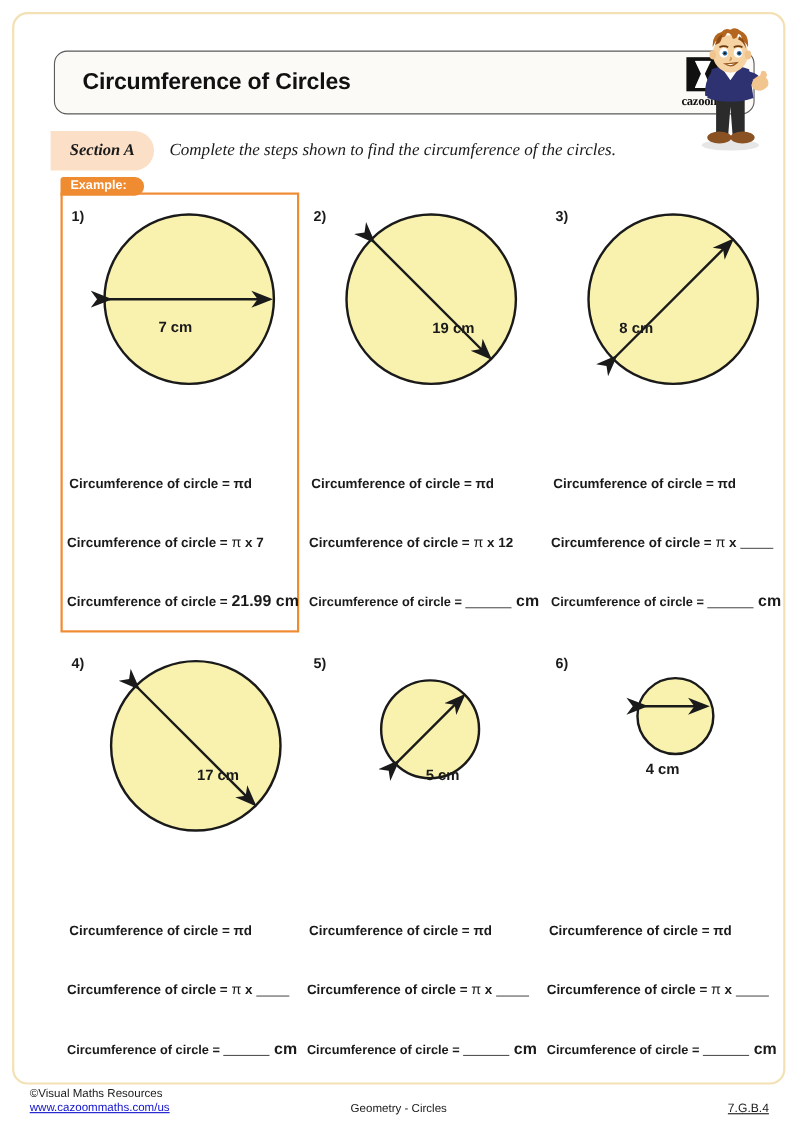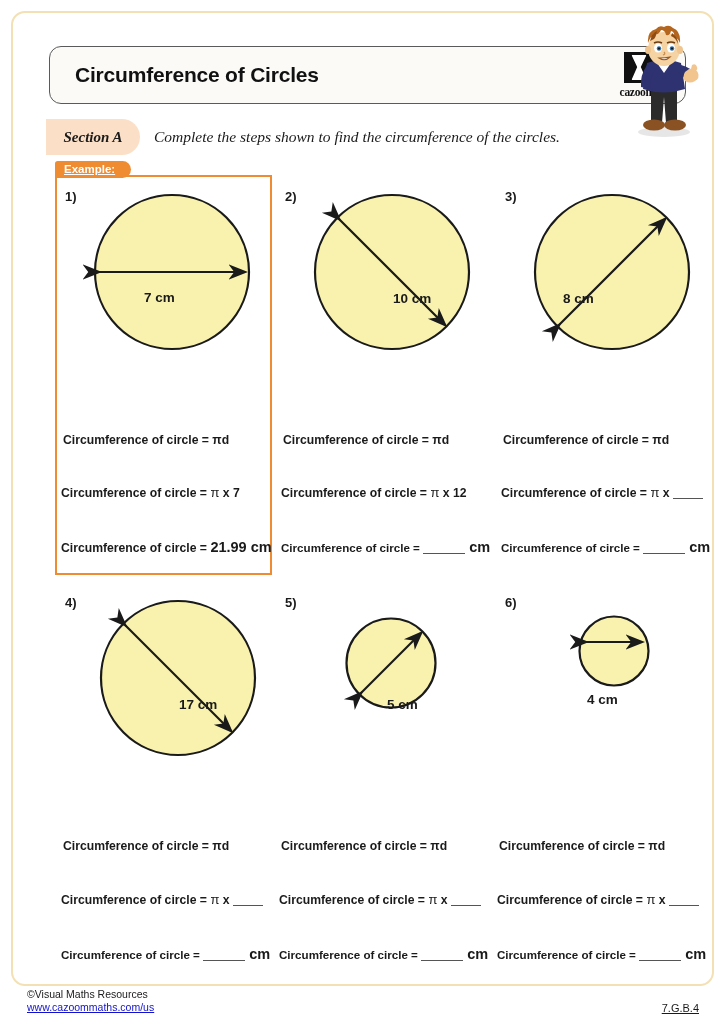--- a/index.html
+++ b/index.html
@@ -136,21 +136,20 @@
     left: 42px; top: 148px;
     height: 17px;
     padding: 0 16px 0 9px;
     background: #ef8b31;
     border-radius: 3px 9px 9px 0;
     color: #ffffff;
     font-size: 11.5px;
     font-weight: bold;
     line-height: 17px;
     white-space: nowrap;
-    text-decoration: underline;
   }
 
   
   .problem { position: absolute; }
   .pnum {
     position: absolute;
     font-size: 13px;
     font-weight: bold;
     color: #1a1a1a;
   }
@@ -259,21 +258,21 @@
             <path d="M9,4.5 L0,1 L2.6,4.5 L0,8 Z" fill="#1a1a1a"></path>
           </marker>
           <marker id="ah2e" markerWidth="9" markerHeight="9" refX="7.5" refY="4.5" orient="auto">
             <path d="M0,1 L9,4.5 L0,8 L2.6,4.5 Z" fill="#1a1a1a"></path>
           </marker>
         </defs>
         <circle cx="79" cy="79" r="77" fill="#F9F2AF" stroke="#1a1a1a" stroke-width="2.2"></circle>
         <line x1="26" y1="26" x2="132" y2="132" stroke="#1a1a1a" stroke-width="2.2" marker-start="url(#ah2s)" marker-end="url(#ah2e)"></line>
       </svg>
     </div>
-    <div class="dim-label" style="left:112px; top:66px;">10 cm</div>
+    <div class="dim-label" style="left:112px; top:66px;">19 cm</div>
   </div>
 
   <div class="steps" style="left:268px; top:420px; width:215px;">
     <div class="step" style="left:2px; top:0;"><span>Circumference of circle = πd</span></div>
     <div class="step" style="left:0px; top:52px;"><span>Circumference of circle = </span><span class="pi">π</span><span> x </span><span>12</span></div>
     <div class="step" style="left:0px; top:106px; font-size:11.6px;"><span>Circumference of circle = </span><span class="blank blank-long"></span><span class="big">&nbsp;</span><span class="big">cm</span></div>
   </div>
 
   <div class="problem" style="left:488px; top:172px; width:210px; height:180px;">
     <div class="pnum" style="left:4px; top:4px;">3)</div>
@@ -421,14 +420,15 @@
     <path d="M41,27 q2,2 -1,3" stroke="#c98f52" stroke-width="1.3" fill="none"></path>
     <path d="M36,33 q6,4 11,-1 q-5,1 -11,1 Z" fill="#ffffff" stroke="#9b5a20" stroke-width="1.1"></path>
   </svg>
 </div>
 
 <div id="footer">
   <div id="footer-left">
     <span>©Visual Maths Resources</span>
     <a id="footer-url" href="#">www.cazoommaths.com/us</a>
   </div>
+  <div id="footer-center">Geometry - Circles</div>
   <div id="footer-right">7.G.B.4</div>
 </div>
 
 </body></html>

